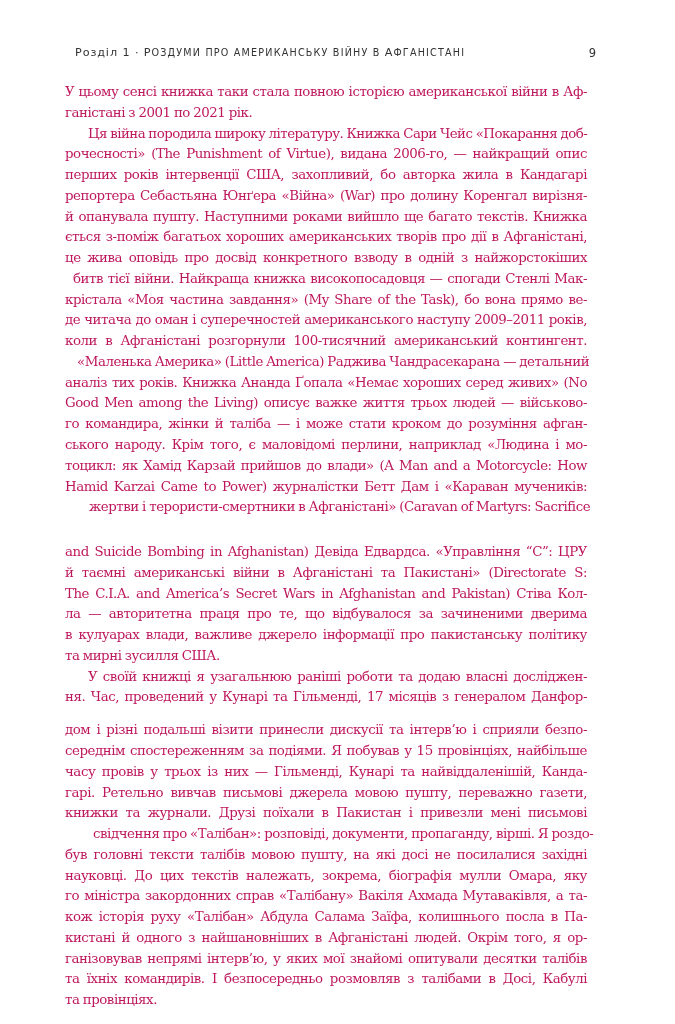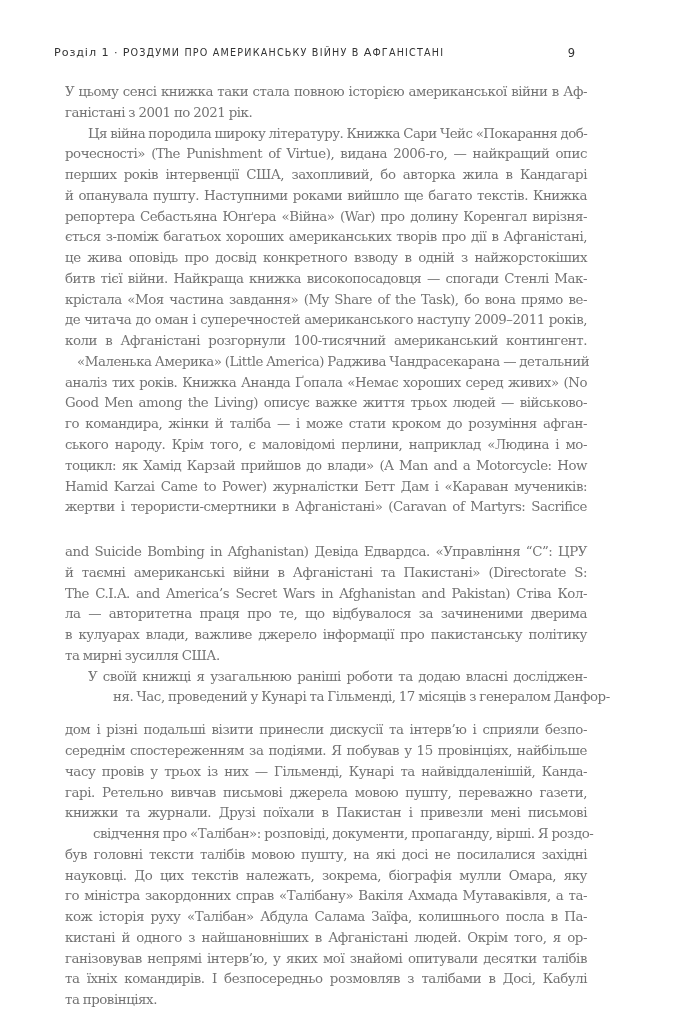--- a/index.html
+++ b/index.html
@@ -1,24 +1,24 @@
 <!DOCTYPE html>
 <html><head>
 <meta charset="utf-8">
 <style>
   html, body { margin:0; padding:0; background:#ffffff; }
   body { width:675px; height:1024px; position:relative; overflow:hidden; }
   .page { position:absolute; left:0; top:0; width:675px; height:1024px; background:#fff; }
-  .running-head { position:absolute; left:54px; top:46px; width:522px; height:16px;
+  .running-head { position:absolute; left:75px; top:46px; width:522px; height:16px;
     font-family:"DejaVu Sans", sans-serif; font-size:11.2px; color:#333; letter-spacing:0.9px; }
   .running-head .title { position:absolute; left:0; top:0; white-space:nowrap; }
   .running-head .title .sc { font-size:9.6px; letter-spacing:1.2px; }
   .running-head .folio { position:absolute; right:0; top:0; font-size:11.5px; }
   .body-text { position:absolute; left:65px; top:82px; width:522px;
-    font-family:"DejaVu Serif", serif; font-size:13.35px; line-height:20.78px; color:#737373; letter-spacing:-0.45px; word-spacing:-0.5px; }
+    font-family:"DejaVu Serif", serif; font-size:13.35px; line-height:20.78px; color:#be185d; letter-spacing:-0.45px; word-spacing:-0.5px; }
   .line { display:block; white-space:nowrap; text-align:justify; text-align-last:justify; height:20.78px; overflow:visible; }
   .line.last { text-align-last:left; }
   .line.indent { padding-left:23px; }
 </style>
 </head>
 <body>
 
 <div class="page">
   <div class="running-head">
     <span class="title"><span>Розділ 1</span> <span>·</span> <span>Р</span><span class="sc" style="text-transform:uppercase">оздуми про американську війну в </span><span>А</span><span class="sc" style="text-transform:uppercase">фганістані</span></span>
@@ -27,46 +27,46 @@
 
   <div class="body-text" id="body-text">
       <div>
         <span class="line" style="display: block;">У цьому сенсі книжка таки стала повною історією американської війни в Аф-</span>
         <span class="line last" style="display: block;">ганістані з 2001 по 2021 рік.</span>
       </div>
       <div>
         <span class="line indent" style="display: block; letter-spacing: -0.522464px;">Ця війна породила широку літературу. Книжка Сари Чейс «Покарання доб-</span>
         <span class="line" style="display: block;">рочесності» (The Punishment of Virtue), видана 2006-го, — найкращий опис</span>
         <span class="line" style="display: block;">перших років інтервенції США, захопливий, бо авторка жила в Кандагарі</span>
+        <span class="line" style="display: block;">репортера Себастьяна Юнґера «Війна» (War) про долину Коренгал вирізня-</span>
         <span class="line" style="display: block;">й опанувала пушту. Наступними роками вийшло ще багато текстів. Книжка</span>
-        <span class="line" style="display: block;">репортера Себастьяна Юнґера «Війна» (War) про долину Коренгал вирізня-</span>
         <span class="line" style="display: block;">ється з-поміж багатьох хороших американських творів про дії в Афганістані,</span>
         <span class="line" style="display: block;">це жива оповідь про досвід конкретного взводу в одній з найжорстокіших</span>
-        <span class="line" style="display: block;">битв тієї війни. Найкраща книжка високопосадовця — спогади Стенлі Мак-</span>
+        <span class="line" style="display: block; margin-left: 8px;">битв тієї війни. Найкраща книжка високопосадовця — спогади Стенлі Мак-</span>
         <span class="line" style="display: block;">крістала «Моя частина завдання» (My Share of the Task), бо вона прямо ве-</span>
         <span class="line" style="display: block;">де читача до оман і суперечностей американського наступу 2009–2011 років,</span>
         <span class="line" style="display: block;">коли в Афганістані розгорнули 100-тисячний американський контингент.</span>
         <span class="line" style="display: block; margin-left: 12px;">«Маленька Америка» (Little America) Раджива Чандрасекарана — детальний</span>
         <span class="line" style="display: block;">аналіз тих років. Книжка Ананда Ґопала «Немає хороших серед живих» (No</span>
         <span class="line" style="display: block;">Good Men among the Living) описує важке життя трьох людей — військово-</span>
         <span class="line" style="display: block;">го командира, жінки й таліба — і може стати кроком до розуміння афган-</span>
         <span class="line" style="display: block;">ського народу. Крім того, є маловідомі перлини, наприклад «Людина і мо-</span>
         <span class="line" style="display: block;">тоцикл: як Хамід Карзай прийшов до влади» (A Man and a Motorcycle: How</span>
         <span class="line" style="display: block;">Hamid Karzai Came to Power) журналістки Бетт Дам і «Караван мучеників:</span>
-        <span class="line" style="display: block;">жертви і терористи-смертники в Афганістані» (Caravan of Martyrs: Sacrifice</span>
+        <span class="line" style="display: block; margin-left: 24px;">жертви і терористи-смертники в Афганістані» (Caravan of Martyrs: Sacrifice</span>
         <span class="line" style="display: block; margin-top: 24px;">and Suicide Bombing in Afghanistan) Девіда Едвардса.  «Управління “С”: ЦРУ</span>
         <span class="line" style="display: block;">й таємні американські війни в Афганістані та Пакистані» (Directorate S:</span>
         <span class="line" style="display: block;">The C.I.A. and America’s Secret Wars in Afghanistan and Pakistan) Стіва Кол-</span>
         <span class="line" style="display: block;">ла — авторитетна праця про те, що відбувалося за зачиненими дверима</span>
         <span class="line" style="display: block;">в кулуарах влади, важливе джерело інформації про пакистанську політику</span>
         <span class="line last" style="display: block;">та мирні зусилля США.</span>
       </div>
       <div>
         <span class="line indent" style="display: block;">У своїй книжці я узагальнюю раніші роботи та додаю власні досліджен-</span>
-        <span class="line" style="display: block; margin-left: 48px;">ня. Час, проведений у Кунарі та Гільменді, 17 місяців з генералом Данфор-</span>
+        <span class="line" style="display: block;">ня. Час, проведений у Кунарі та Гільменді, 17 місяців з генералом Данфор-</span>
         <span class="line" style="display: block; margin-top: 12px;">дом і різні подальші візити принесли дискусії та інтерв’ю і сприяли безпо-</span>
         <span class="line" style="display: block;">середнім спостереженням за подіями. Я побував у 15 провінціях, найбільше</span>
         <span class="line" style="display: block;">часу провів у трьох із них — Гільменді, Кунарі та найвіддаленішій, Канда-</span>
         <span class="line" style="display: block;">гарі. Ретельно вивчав письмові джерела мовою пушту, переважно газети,</span>
         <span class="line" style="display: block;">книжки та журнали. Друзі поїхали в Пакистан і привезли мені письмові</span>
         <span class="line" style="display: block; margin-left: 28px;">свідчення про «Талібан»: розповіді, документи, пропаганду, вірші. Я роздо-</span>
         <span class="line" style="display: block;">був головні тексти талібів мовою пушту, на які досі не посилалися західні</span>
         <span class="line" style="display: block;">науковці. До цих текстів належать, зокрема, біографія мулли Омара, яку</span>
         <span class="line" style="display: block;">го міністра закордонних справ «Талібану» Вакіля Ахмада Мутаваківля, а та-</span>
         <span class="line" style="display: block;">кож історія руху «Талібан» Абдула Салама Заїфа, колишнього посла в Па-</span>

